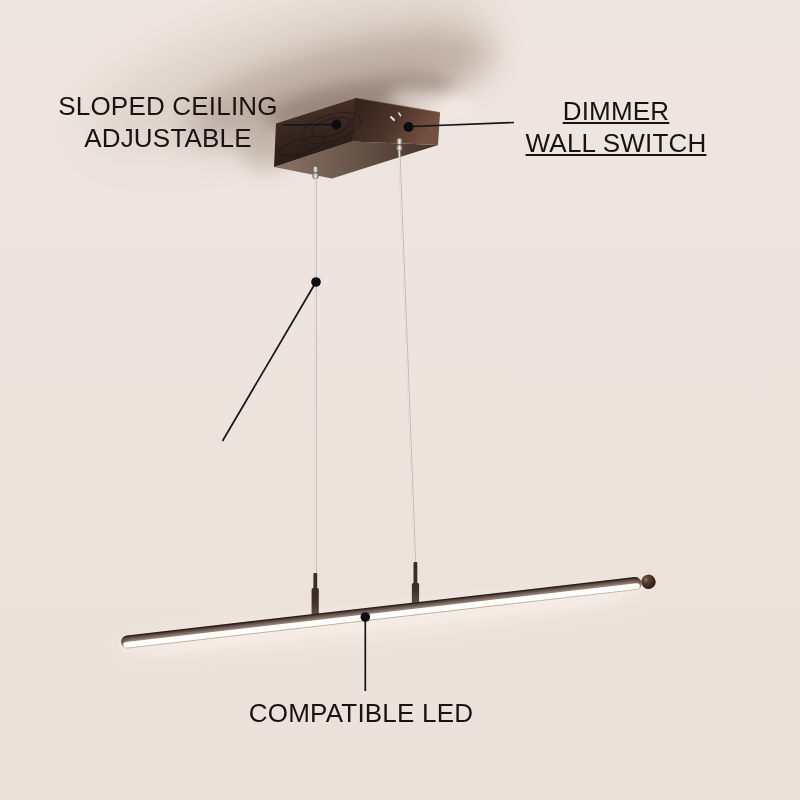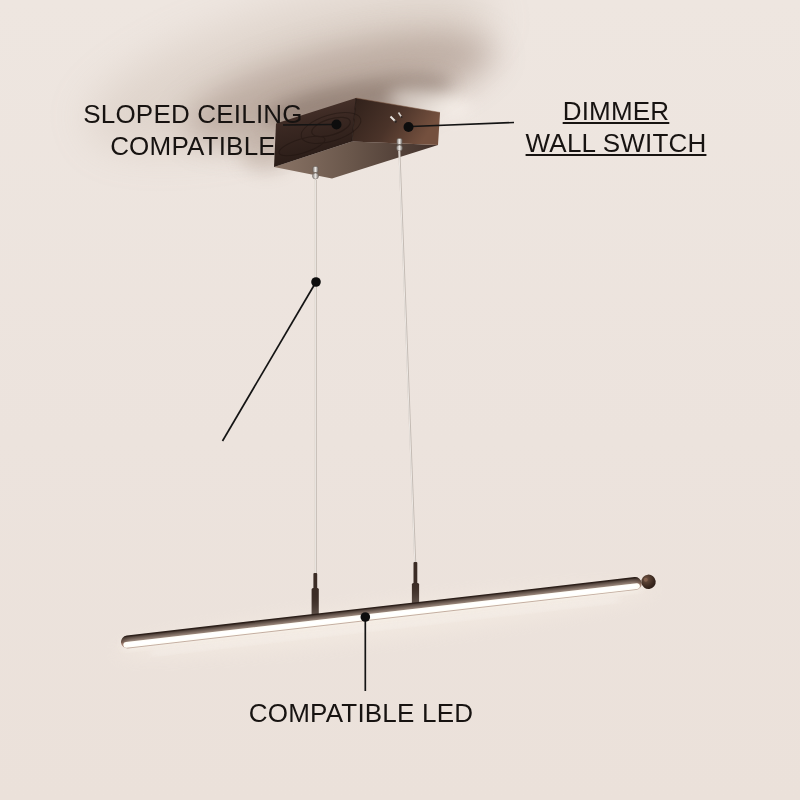--- a/index.html
+++ b/index.html
@@ -143,23 +143,23 @@
       <circle cx="336.5" cy="124.5" r="5" stroke="none"></circle>
       <line x1="411" y1="126.5" x2="514" y2="122.5"></line>
       <circle cx="408.5" cy="127" r="5" stroke="none"></circle>
       <line x1="316" y1="282" x2="222.5" y2="441"></line>
       <circle cx="316" cy="282" r="4.8" stroke="none"></circle>
       <line x1="365.3" y1="617" x2="365.3" y2="691"></line>
       <circle cx="365.3" cy="617" r="4.8" stroke="none"></circle>
     </g>
   </svg>
 
-  <div class="callout" style="left:168px;top:130px;margin-left:25px;">
+  <div class="callout" style="left:168px;top:122px;">
     <div>SLOPED CEILING</div>
-    <div>COMPATIBLE</div>
+    <div>ADJUSTABLE</div>
   </div>
 
   <div class="callout" style="left:616px;top:127px;text-decoration:underline;">
     <div>DIMMER</div>
     <div>WALL SWITCH</div>
   </div>
 
 
   <div class="callout" style="left:361px;top:713px;">
     <div>COMPATIBLE LED</div>

